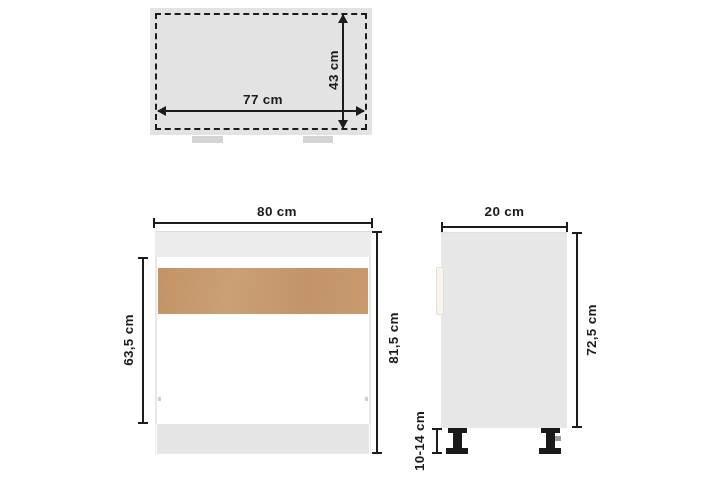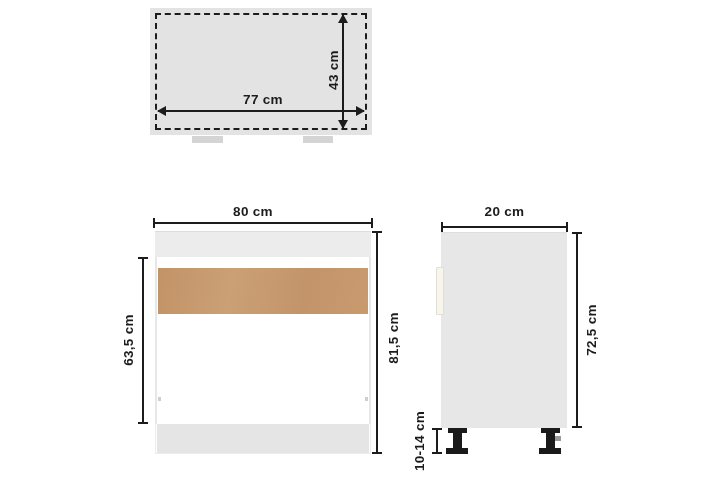--- a/index.html
+++ b/index.html
@@ -70,21 +70,21 @@
   <div class="tv-panel">
     <div class="tv-dash"></div>
     <div class="lbl" style="left:8px;top:84px;width:210px;">77 cm</div>
     <div class="arrow-h" style="left:8px;top:102px;width:206px;"></div>
     <div class="arrow-v" style="left:192px;top:7px;height:113px;"></div>
     <div class="lbl vlbl" style="left:144px;top:54px;width:80px;">43 cm</div>
   </div>
   <div class="tv-tab" style="left:192px;width:31px;"></div>
   <div class="tv-tab" style="left:303px;width:30px;"></div>
 
-  <div class="lbl" style="left:145px;top:204px;width:216px;">80 cm</div>
+  <div class="lbl" style="left:169px;top:204px;width:216px;">80 cm</div>
   <div class="dim-h" style="left:153px;top:222px;width:220px;"></div>
 
   <div class="fv-cab">
     <div class="fv-toprail"></div>
     <div class="fv-wood"></div>
     <div class="fv-edge" style="left:0;"></div>
     <div class="fv-edge" style="right:0;"></div>
     <div class="fv-dot" style="left:3px;"></div>
     <div class="fv-dot" style="right:3px;"></div>
     <div class="fv-plinth"></div>

